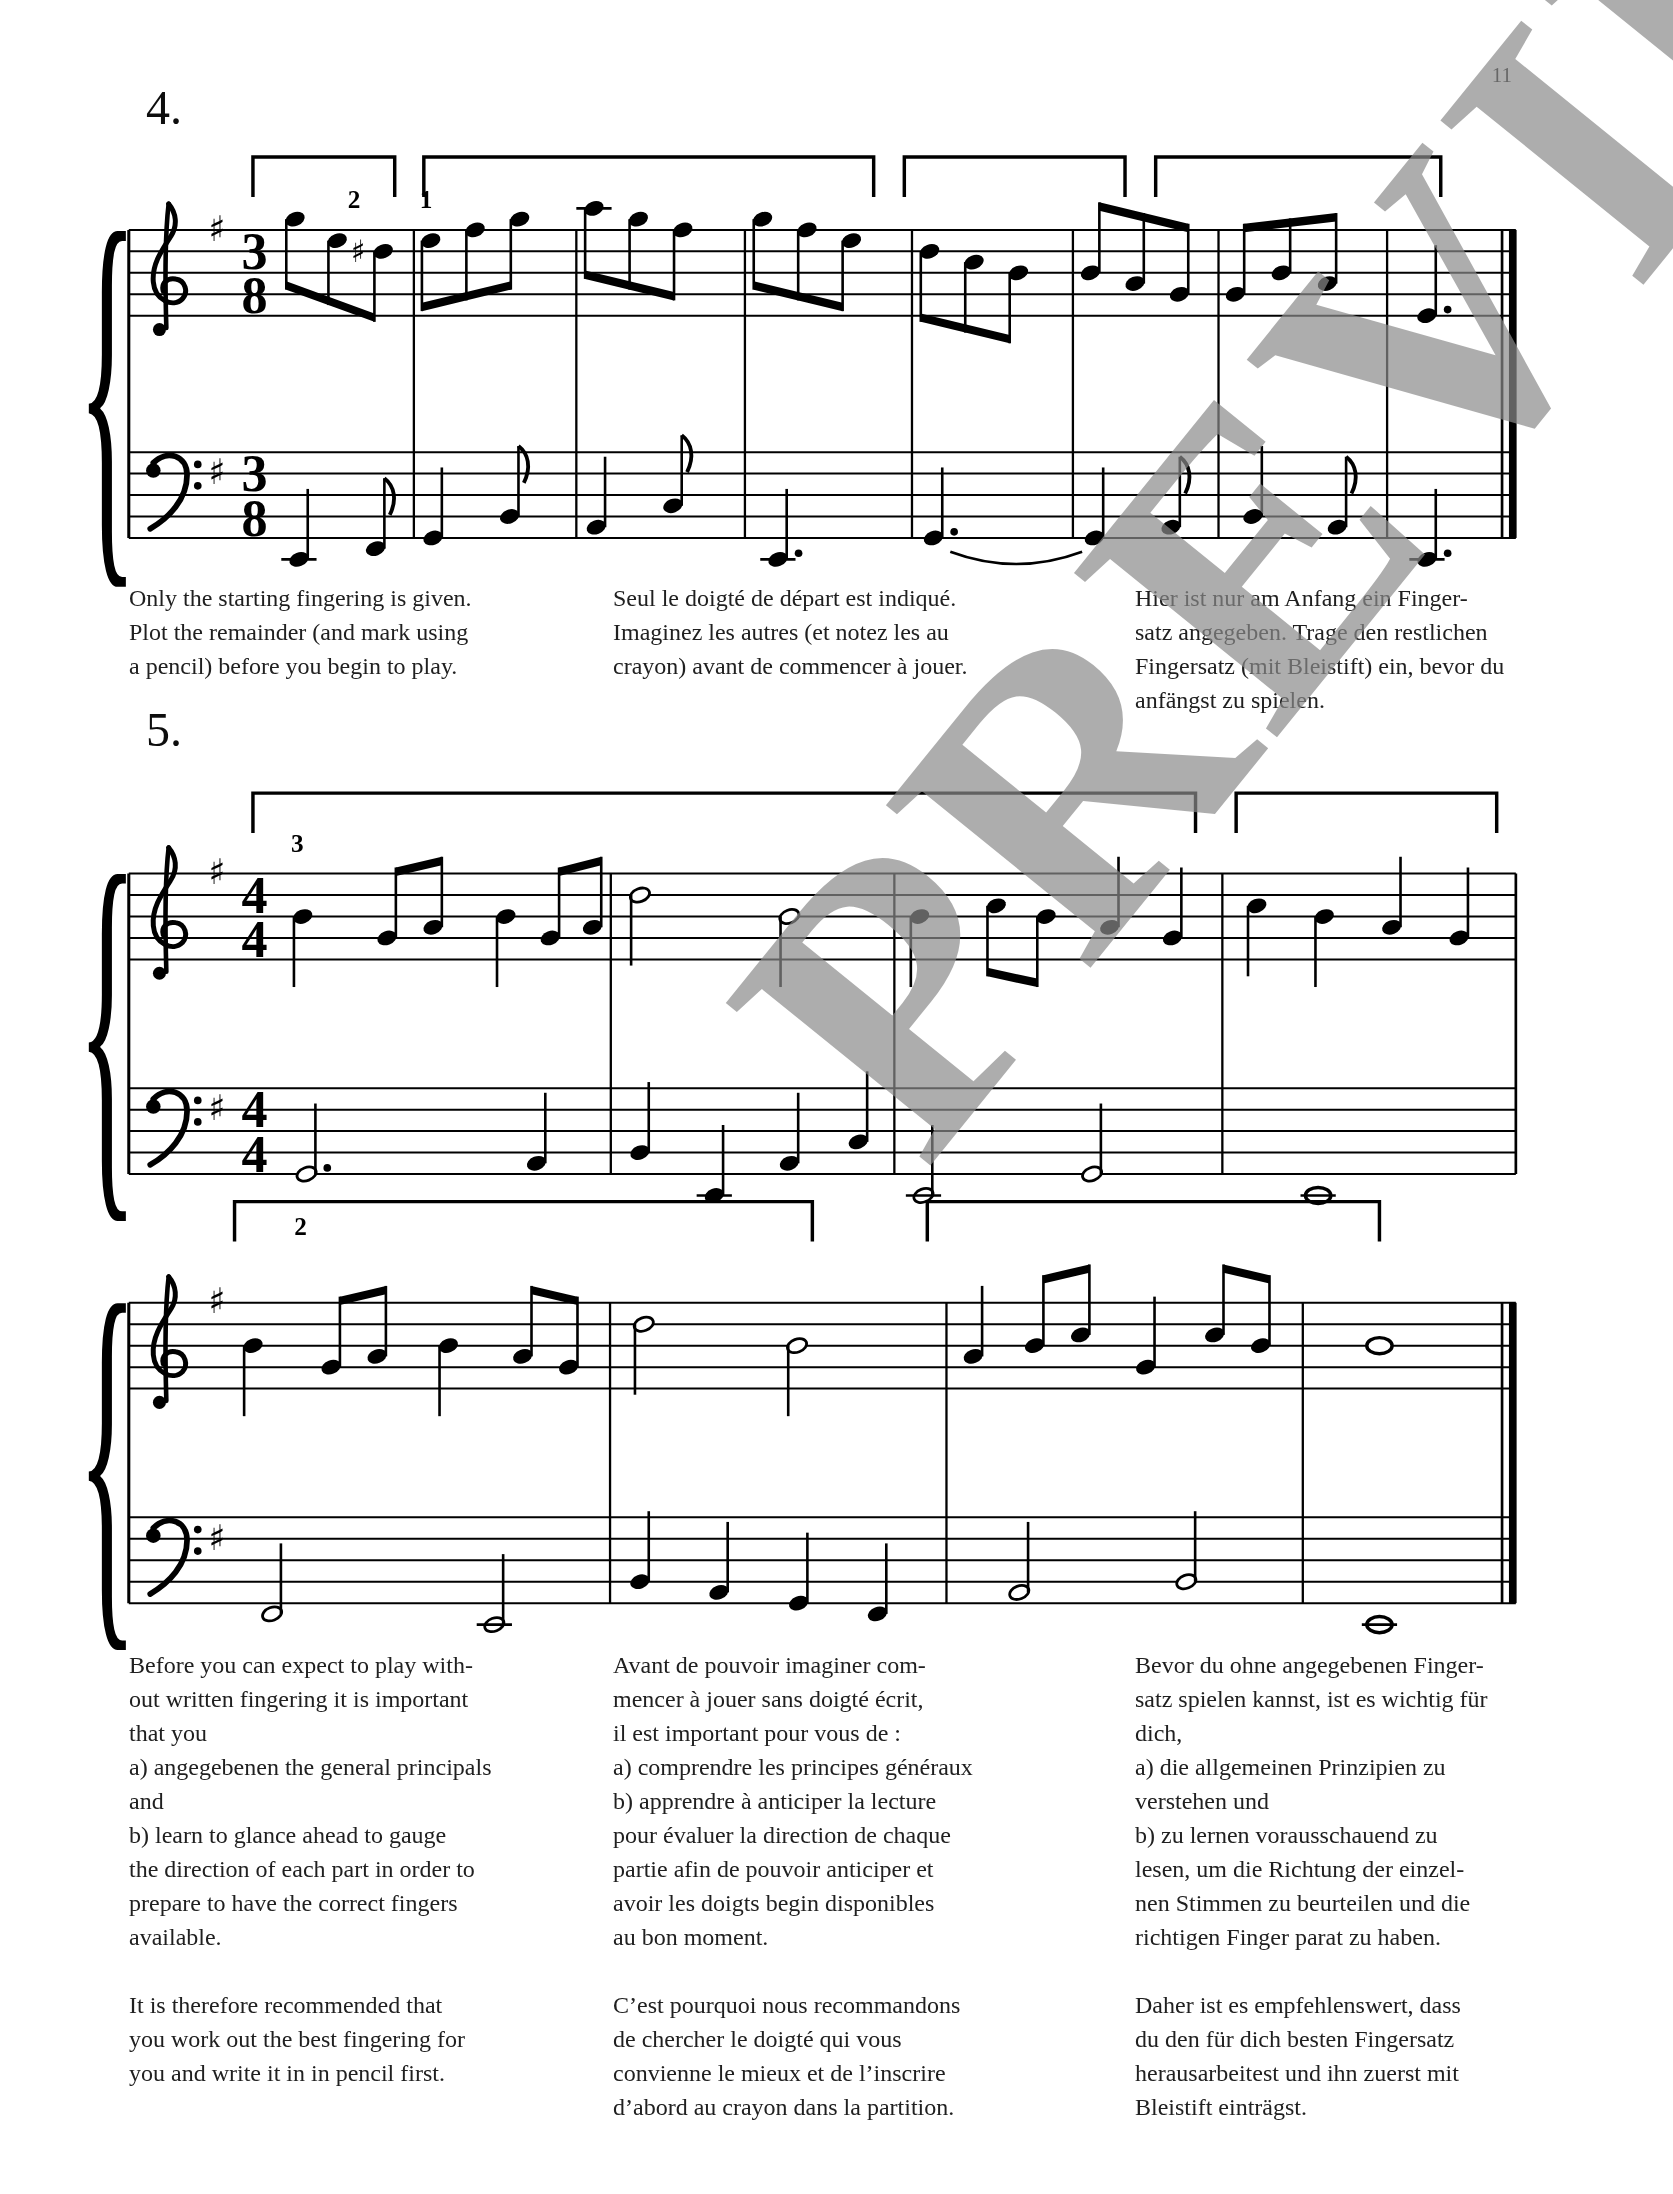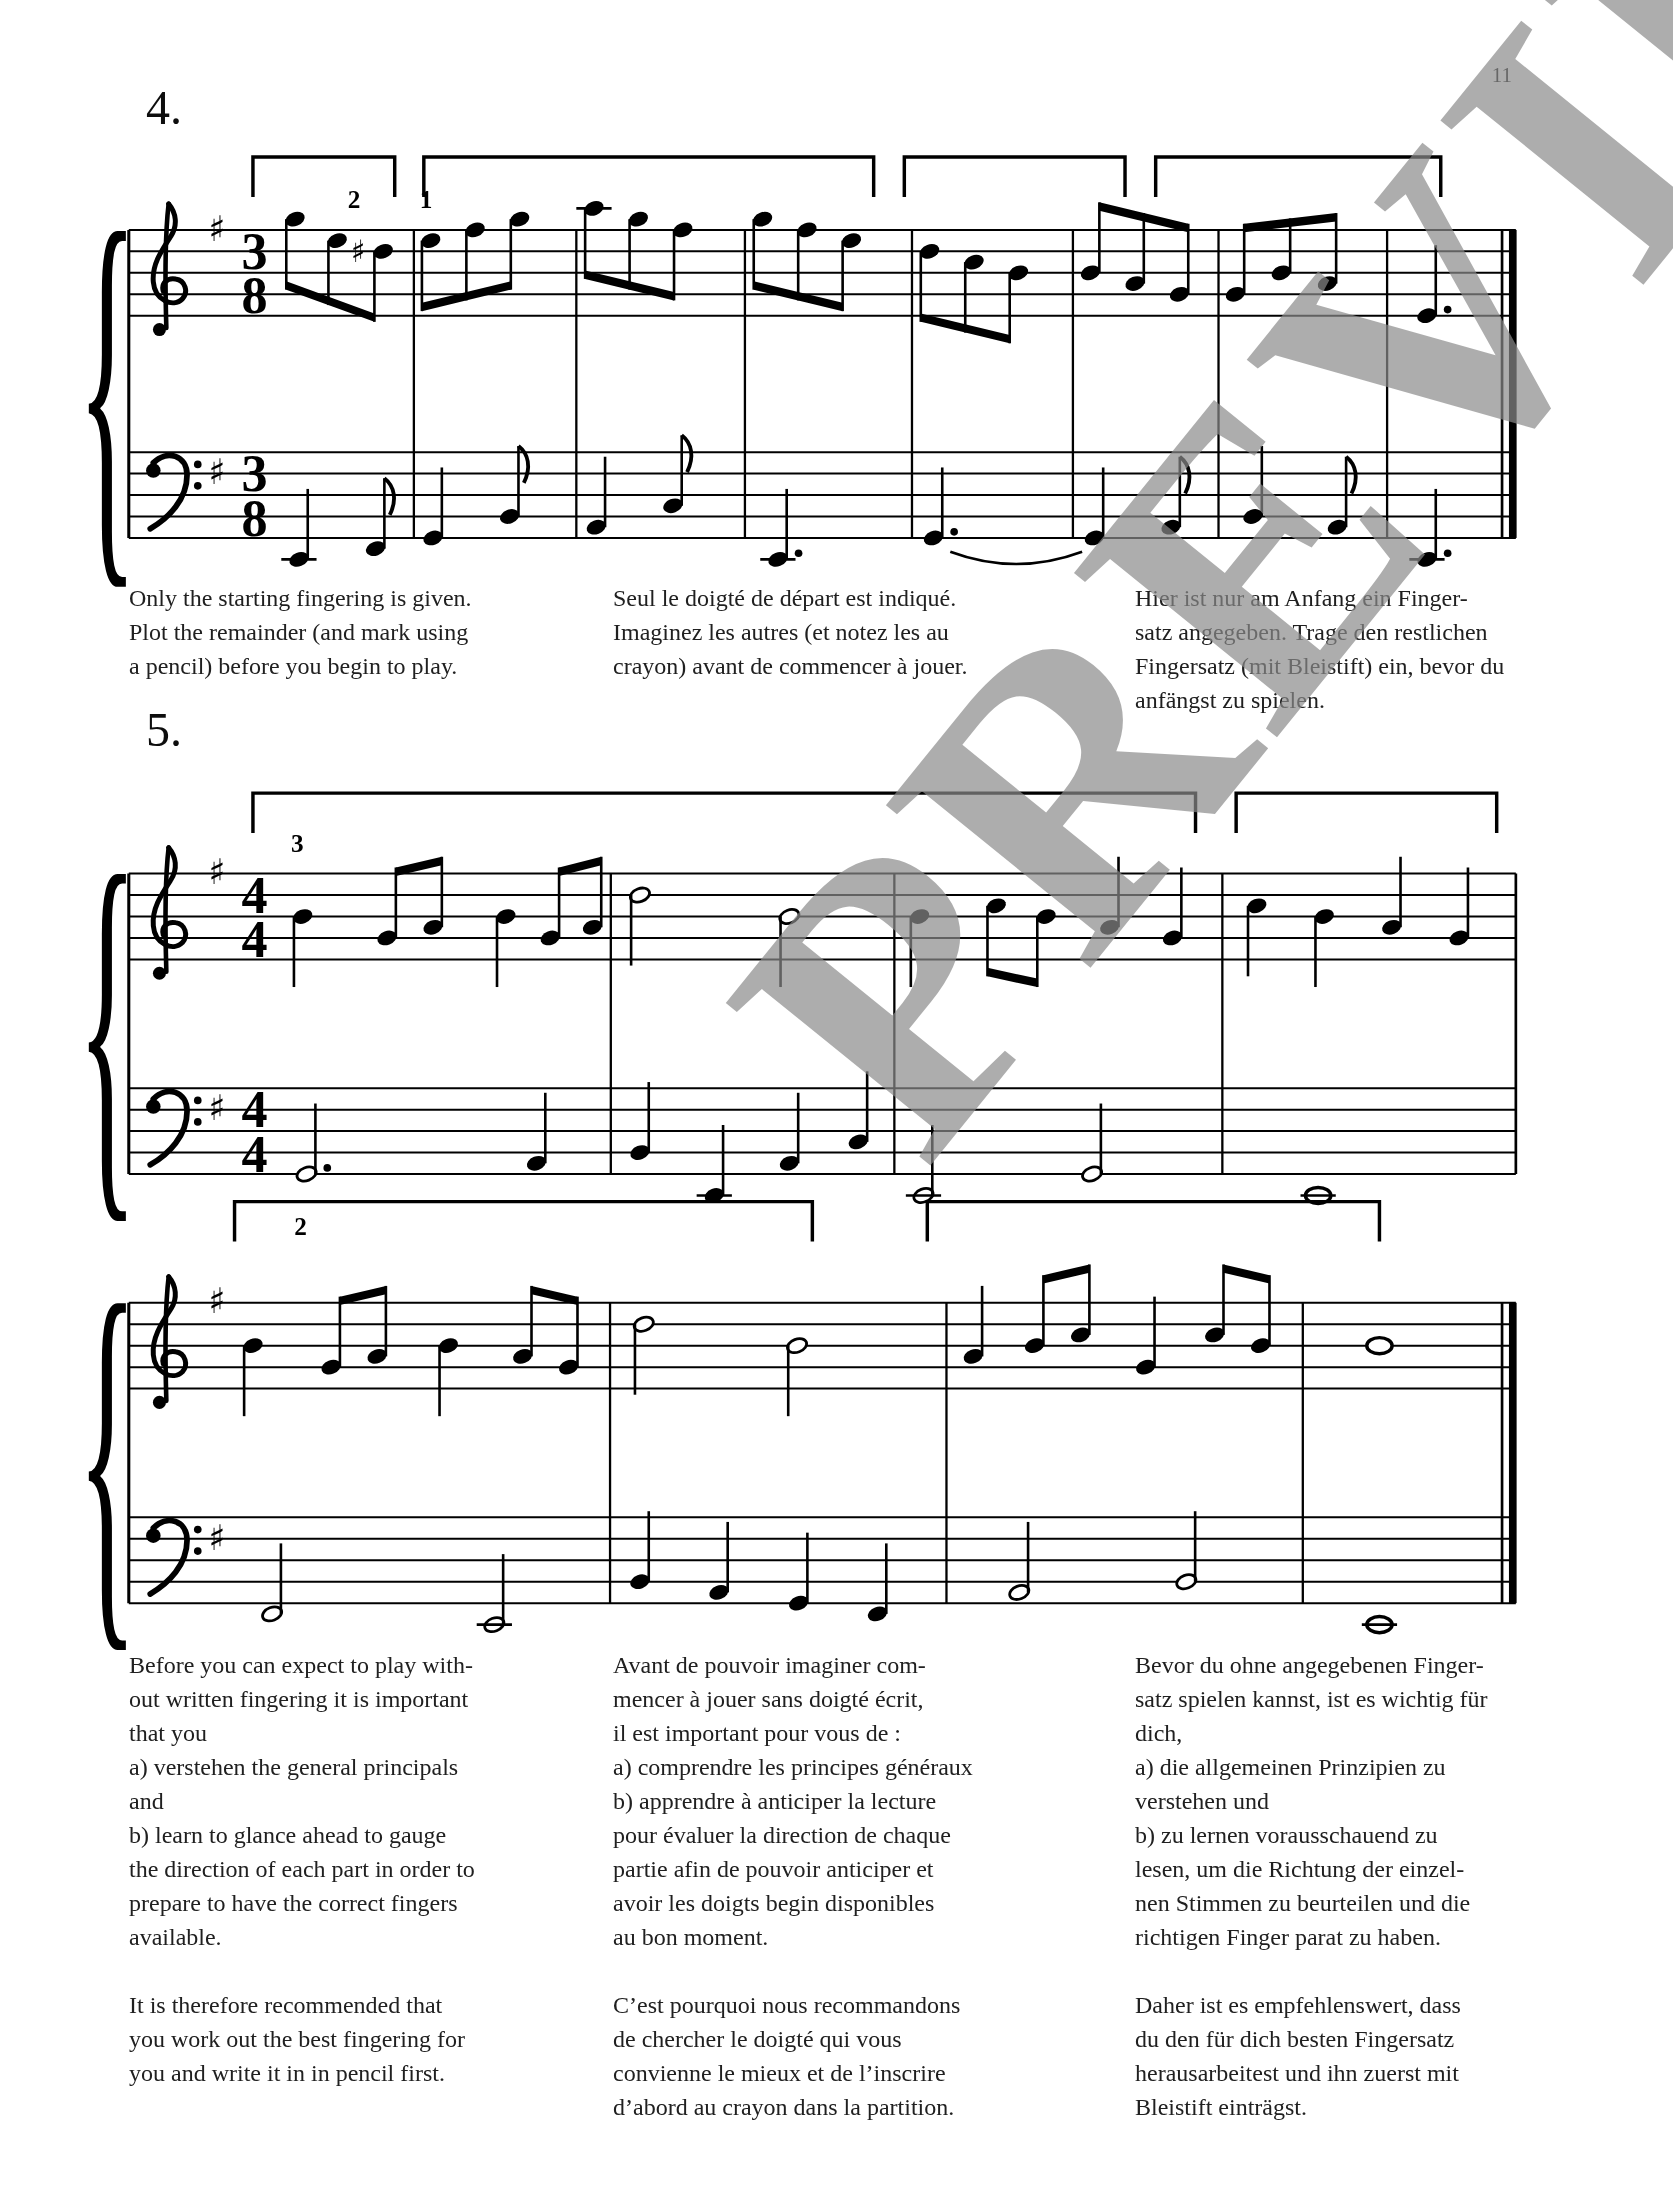--- a/index.html
+++ b/index.html
@@ -572,21 +572,21 @@
         <div class="line">anfängst zu spielen.</div>
       </div>
   </div>
 
   <div class="text-row row2">
     <div class="text-col c1">
       <div>
           <div class="line">Before you can expect to play with-</div>
           <div class="line">out written fingering it is important</div>
           <div class="line">that you</div>
-          <div class="line">a) verstehen the general principals</div>
+          <div class="line">a) angegebenen the general principals</div>
           <div class="line">and</div>
           <div class="line">b) learn to glance ahead to gauge</div>
           <div class="line">the direction of each part in order to</div>
           <div class="line">prepare to have the correct fingers</div>
           <div class="line">available.</div>
         </div>
       <div class="para-gap"></div>
       <div>
           <div class="line">It is therefore recommended that</div>
           <div class="line">you work out the best fingering for</div>

